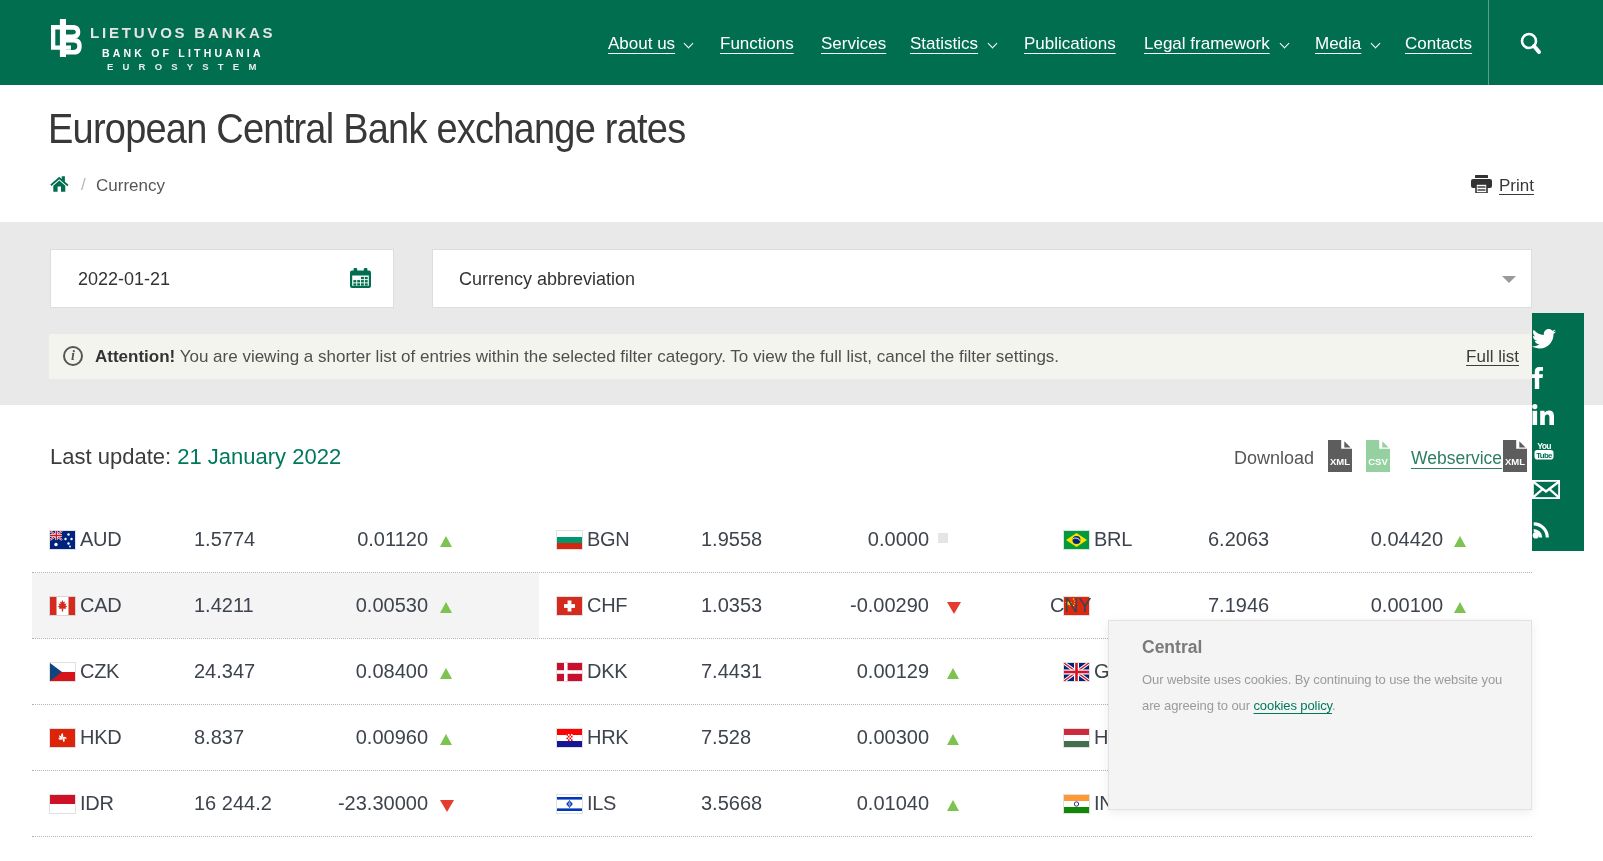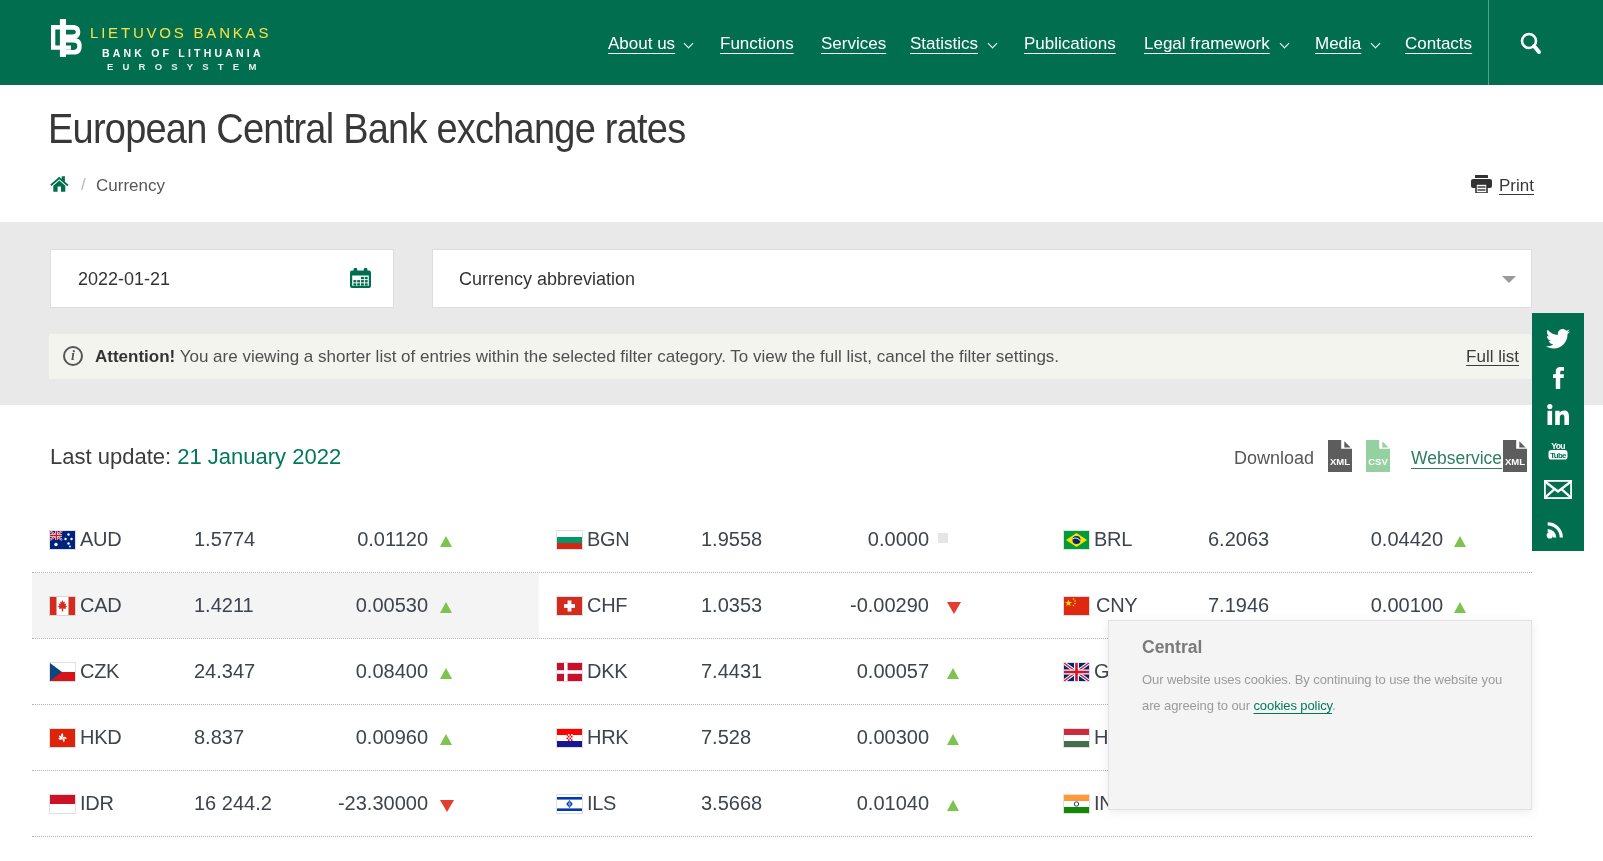--- a/index.html
+++ b/index.html
@@ -2,21 +2,21 @@
 <html><head>
 <meta charset="utf-8">
 <style>
 * { margin:0; padding:0; box-sizing:border-box; }
 body { font-family:"Liberation Sans", sans-serif; background:#fff; }
 #page { position:relative; width:1603px; height:861px; overflow:hidden; background:#fff; }
 
 
 header { position:absolute; left:0; top:0; width:1603px; height:85px; background:#006e4f; }
 .logo { position:absolute; left:51px; top:19px; }
-.lbname { position:absolute; left:90px; top:24px; color:#fde047; font-weight:normal; font-size:15px; letter-spacing:2.8px; white-space:nowrap; }
+.lbname { position:absolute; left:90px; top:24px; color:#e5e5e5; font-weight:bold; font-size:15px; letter-spacing:2.8px; white-space:nowrap; }
 .lbsub { position:absolute; left:102px; top:47px; color:#fff; font-weight:bold; font-size:10.5px; letter-spacing:3.2px; white-space:nowrap; }
 .lbeur { position:absolute; left:107px; top:61px; color:#e8f0ec; font-weight:bold; font-size:9.5px; letter-spacing:9.2px; white-space:nowrap; }
 nav { position:absolute; top:0; left:6px; width:100%; height:69px; color:#fff; }
 nav a { position:absolute; top:34px; color:#fff; font-size:17px; text-decoration:underline; text-underline-offset:4px; text-decoration-thickness:1px; white-space:nowrap; }
 .chev { position:absolute; top:40px; width:9px; height:8px; }
 .chev:before { content:""; position:absolute; left:0; top:0; width:6px; height:6px; border-right:1.8px solid #fff; border-bottom:1.8px solid #fff; transform:rotate(45deg); }
 .navsep { position:absolute; left:1482px; top:0; width:1px; height:85px; background:rgba(255,255,255,0.35); }
 .search { position:absolute; left:1512px; top:31px; }
 
 
@@ -57,21 +57,21 @@
 .flag { position:absolute; top:24px; width:25px; height:18px; box-shadow:0 0 0 1px rgba(0,0,0,0.12); }
 .code { position:absolute; top:21px; font-size:20px; color:#3e444d; letter-spacing:-0.3px; }
 .rate { position:absolute; top:21px; font-size:20px; color:#3e444d; }
 .chg  { position:absolute; top:21px; width:160px; text-align:right; font-size:20px; color:#3e444d; }
 .up   { position:absolute; top:29px; width:0; height:0; border-left:6.5px solid transparent; border-right:6.5px solid transparent; border-bottom:11px solid #7cc34f; }
 .down { position:absolute; top:29px; width:0; height:0; border-left:7px solid transparent; border-right:7px solid transparent; border-top:12px solid #e23d2e; }
 .zero { position:absolute; top:26px; width:10px; height:10px; background:#e5e5e5; }
 
 
 .social { position:absolute; left:1532px; top:313px; width:52px; height:238px; background:#006e4f; }
-.social .sico { position:absolute; left:0; width:52px; text-align:center; }
+.social .sico { position:absolute; left:0; width:52px; }
 
 
 .cookie { position:absolute; left:1108px; top:620px; width:424px; height:190px; background:#f4f4f4; border:1px solid #e2e2e2; box-shadow:0 2px 10px rgba(0,0,0,0.08); }
 .cookie h3 { position:absolute; left:33px; top:16px; font-size:17.5px; color:#7a7a7a; }
 .cookie p { position:absolute; left:33px; top:46px; width:372px; font-size:13px; line-height:25.5px; color:#9b9b9b; letter-spacing:-0.1px; }
 .cookie p a { color:#00795b; text-decoration:underline; text-underline-offset:3px; }
 .cookie .btn { position:absolute; left:33px; top:124px; width:232px; height:59px; border:2px solid #006e4f; background:#fff; color:#006e4f; font-size:19px; font-weight:bold; text-align:center; line-height:55px; }
 </style>
 </head>
 <body>
@@ -269,34 +269,34 @@
         <span class="flag" style="left:1032px"><svg width="25" height="18" viewBox="0 0 25 18">
             <rect width="25" height="18" fill="#de2910"></rect>
             <path fill="#ffde00" d="M4.5,2.2 L5.4,4.9 L8.2,4.9 L5.9,6.6 L6.8,9.3 L4.5,7.6 L2.2,9.3 L3.1,6.6 L0.8,4.9 L3.6,4.9 Z"></path>
             <g fill="#ffde00">
               <circle cx="9.5" cy="2" r="0.8"></circle>
               <circle cx="11" cy="4" r="0.8"></circle>
               <circle cx="11" cy="6.5" r="0.8"></circle>
               <circle cx="9.5" cy="8.5" r="0.8"></circle>
             </g>
           </svg></span>
-        <span class="code" style="left:1064px">CNY</span>
+        <span class="code" style="left:1018px">CNY</span>
         <span class="rate" style="left:1176px">7.1946</span>
         <span class="chg" style="left:1250px;width:161px">0.00100</span>
         <span class="up" style="left:1422px"></span>
       </div>
       <div class="row"><span class="flag" style="left:18px"><svg width="25" height="18" viewBox="0 0 25 18">
             <rect width="25" height="9" fill="#fff"></rect>
             <rect y="9" width="25" height="9" fill="#d7141a"></rect>
             <path d="M0,0 L12,9 L0,18 Z" fill="#11457e"></path>
           </svg></span><span class="code" style="left:48px">CZK</span><span class="rate" style="left:162px">24.347</span><span class="chg" style="left:236px;width:160px">0.08400</span><span class="up" style="left:408px"></span><span class="flag" style="left:525px"><svg width="25" height="18" viewBox="0 0 25 18">
             <rect width="25" height="18" fill="#c8102e"></rect>
             <rect x="7" width="3.6" height="18" fill="#fff"></rect>
             <rect y="7.2" width="25" height="3.6" fill="#fff"></rect>
-          </svg></span><span class="code" style="left:555px">DKK</span><span class="rate" style="left:669px">7.4431</span><span class="chg" style="left:743px;width:154px">0.00057</span><span class="up" style="left:915px"></span><span class="flag" style="left:1032px"><svg width="25" height="18" viewBox="0 0 25 18">
+          </svg></span><span class="code" style="left:555px">DKK</span><span class="rate" style="left:669px">7.4431</span><span class="chg" style="left:743px;width:154px">0.00129</span><span class="up" style="left:915px"></span><span class="flag" style="left:1032px"><svg width="25" height="18" viewBox="0 0 25 18">
             <rect width="25" height="18" fill="#00247d"></rect>
             <g stroke="#fff" stroke-width="3.4">
               <line x1="0" y1="0" x2="25" y2="18"></line>
               <line x1="25" y1="0" x2="0" y2="18"></line>
             </g>
             <g stroke="#cf142b" stroke-width="1.4">
               <line x1="0" y1="0" x2="25" y2="18"></line>
               <line x1="25" y1="0" x2="0" y2="18"></line>
             </g>
             <rect x="10" width="5" height="18" fill="#fff"></rect>

